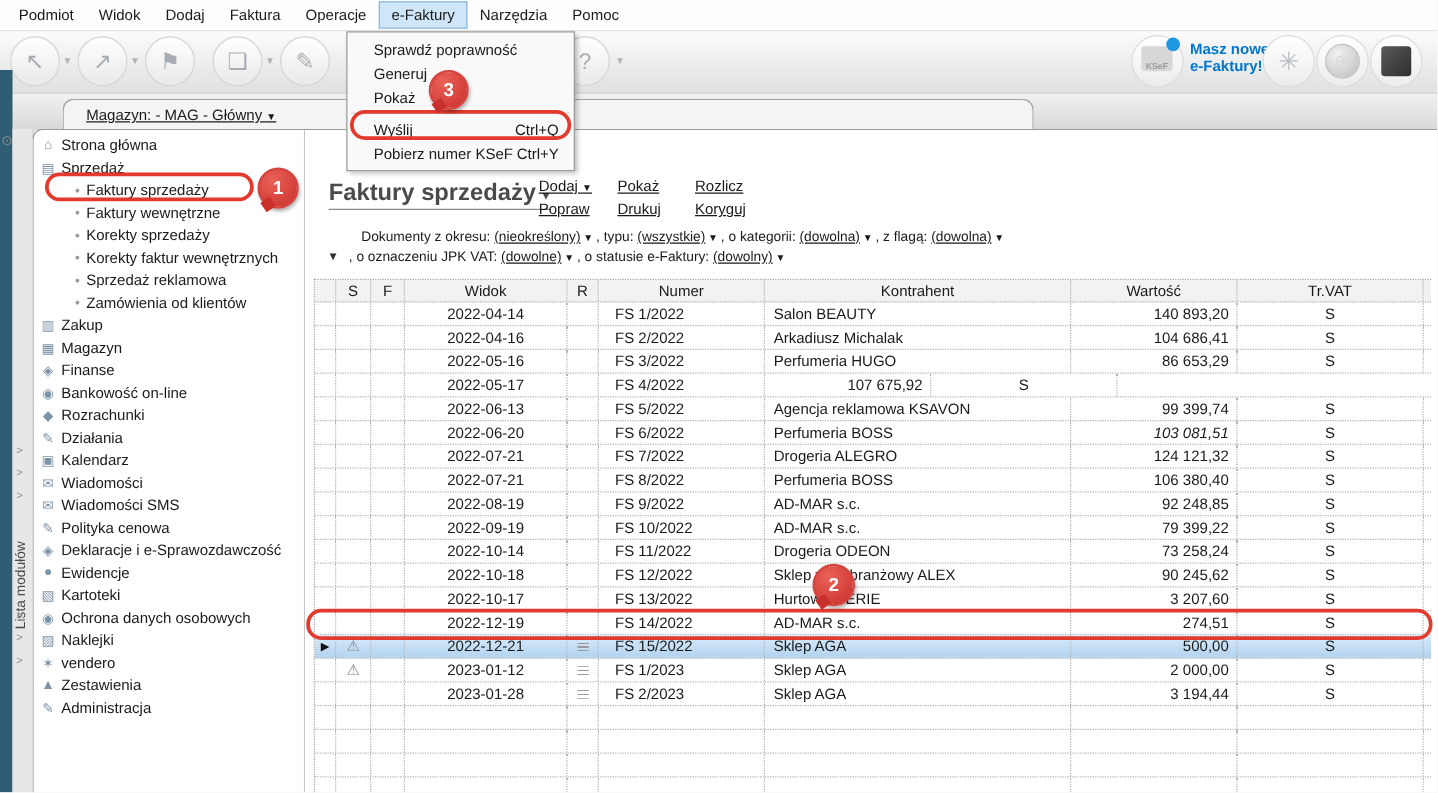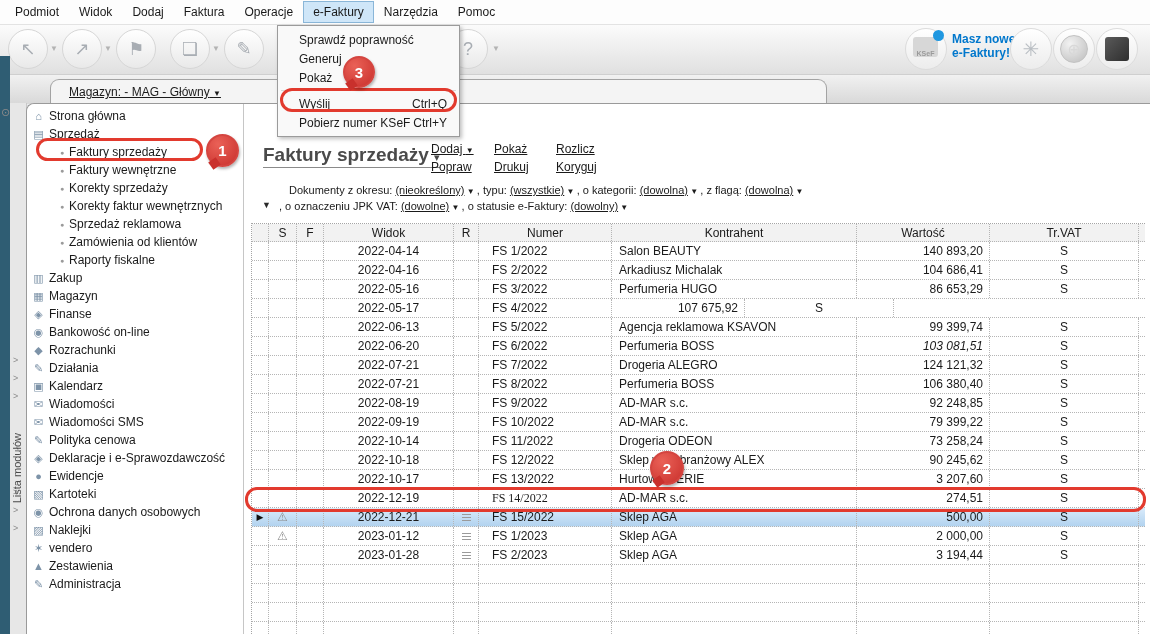--- a/index.html
+++ b/index.html
@@ -215,24 +215,20 @@
           <span>Korekty faktur wewnętrznych</span>
         </div>
         <div class="side-item l2">
           <span class="side-bullet">●</span>
           <span>Sprzedaż reklamowa</span>
         </div>
         <div class="side-item l2">
           <span class="side-bullet">●</span>
           <span>Zamówienia od klientów</span>
         </div>
-        <div class="side-item l2">
-          <span class="side-bullet">●</span>
-          <span>Raporty fiskalne</span>
-        </div>
         <div class="side-item l1">
           <span class="side-icon">▥</span>
           <span>Zakup</span>
         </div>
         <div class="side-item l1">
           <span class="side-icon">▦</span>
           <span>Magazyn</span>
         </div>
         <div class="side-item l1">
           <span class="side-icon">◈</span>
@@ -490,21 +486,21 @@
             <div class="cell c-right" style="flex: 0 0 133px;">3 207,60</div>
             <div class="cell c-center" style="flex: 0 0 149px;">S</div>
             <div class="cell " style="flex: 1 1 0%; border-right: none;"></div>
           </div>
           <div class="trow">
             <div class="cell c-center" style="flex: 0 0 17px;"></div>
             <div class="cell c-center" style="flex: 0 0 28px;"></div>
             <div class="cell c-center" style="flex: 0 0 27px;"></div>
             <div class="cell c-center" style="flex: 0 0 130px;">2022-12-19</div>
             <div class="cell c-center" style="flex: 0 0 25px;"></div>
-            <div class="cell c-left-numer" style="flex: 0 0 133px; font-family: Liberation Serif, serif;">FS 14/2022</div>
+            <div class="cell c-left-numer" style="flex: 0 0 133px;">FS 14/2022</div>
             <div class="cell c-left-kontr" style="flex: 0 0 245px;">AD-MAR s.c.</div>
             <div class="cell c-right" style="flex: 0 0 133px;">274,51</div>
             <div class="cell c-center" style="flex: 0 0 149px;">S</div>
             <div class="cell " style="flex: 1 1 0%; border-right: none;"></div>
           </div>
           <div class="trow sel">
             <div class="cell c-center" style="flex: 0 0 17px;">
               <span class="pointer-glyph">▶</span>
             </div>
             <div class="cell c-center" style="flex: 0 0 28px;">

